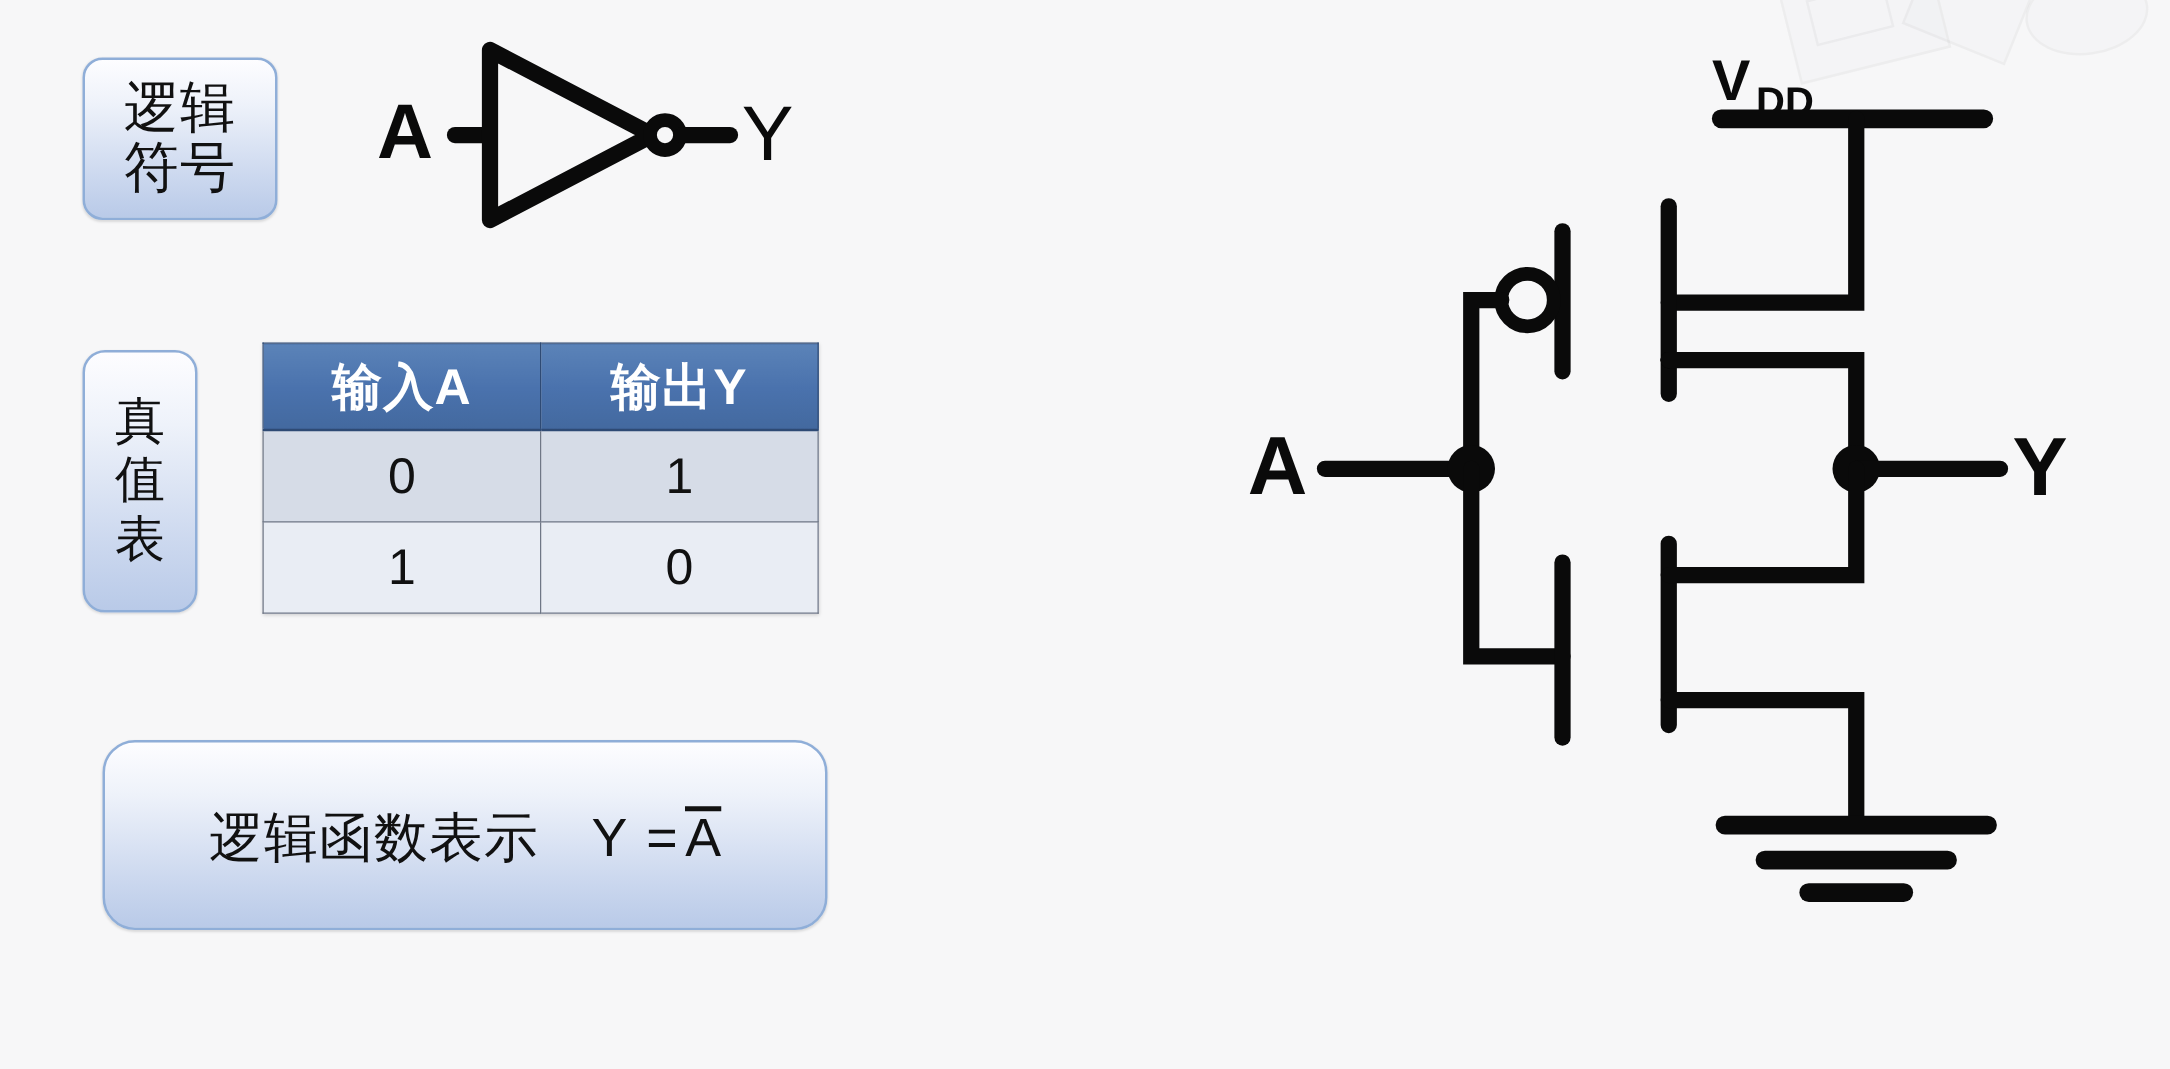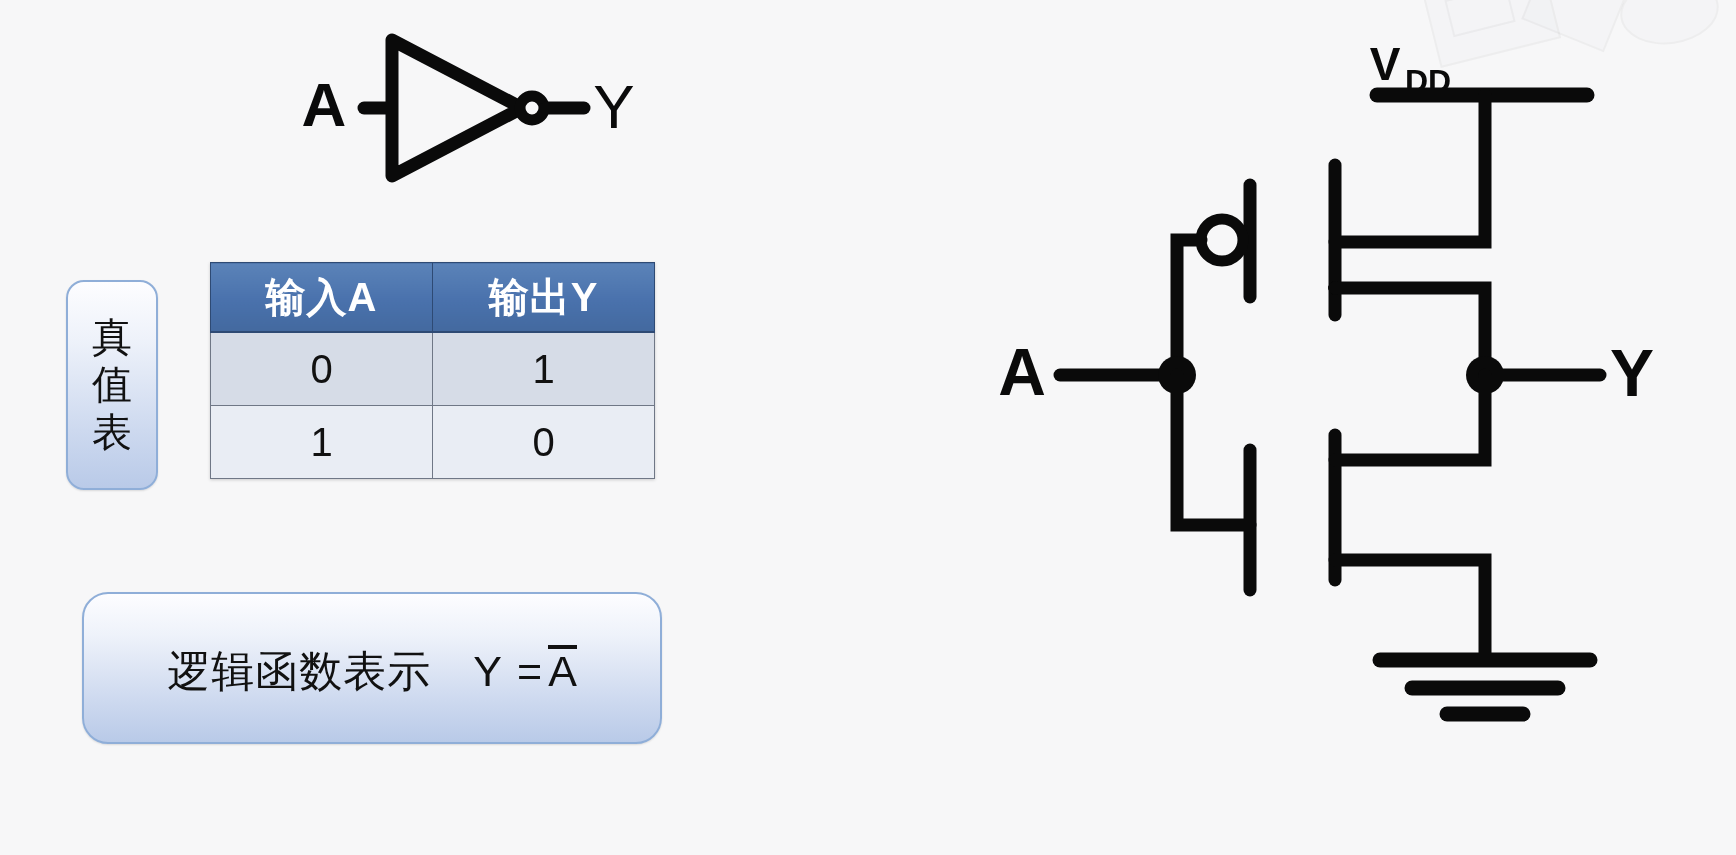--- a/index.html
+++ b/index.html
@@ -97,21 +97,21 @@
     background: linear-gradient(to bottom, #ffffff 0%, #f4f1f8 30%, #e3dced 72%, #d9d0e8 100%);
     border: 2px solid #a294bd;
   }
 
   
   #logic-symbol-svg { position: absolute; left: 296px; top: 24px; }
 
   
   #truth-table {
     position: absolute;
-    left: 210px; top: 262px;
+    left: 210px; top: 274px;
     border-collapse: collapse;
     border-spacing: 0;
     box-shadow: 0 1px 3px rgba(0,0,0,0.18);
   }
   #truth-table th, #truth-table td {
     width: 221px;
     text-align: center;
     border: 1px solid #6f7786;
     padding: 0;
   }
@@ -145,20 +145,26 @@
 </head>
 <body>
 
 <div id="page">
 
   <div class="watermark wm1"></div>
   <div class="watermark wm4"></div>
   <div class="watermark wm2"></div>
   <div class="watermark wm3"></div>
 
+  <div class="chip" id="chip-logic-symbol">
+    <span class="chip-lines">
+      <span>逻辑</span><br>
+      <span>符号</span>
+    </span>
+  </div>
 
   <svg id="logic-symbol-svg" width="360" height="180" viewBox="0 0 360 180">
 
     <text x="28" y="102" font-size="62" font-weight="bold" fill="#0a0a0a" text-anchor="middle" font-family="Liberation Sans, sans-serif">A</text>
 
     <line x1="68" y1="84" x2="98" y2="84" class="wire" stroke-width="11"></line>
 
     <polygon points="96,16 96,152 226,84" fill="#f7f7f8" stroke="#0a0a0a" stroke-width="13" stroke-linejoin="round"></polygon>
 
     <circle cx="236" cy="84" r="12" class="bubble"></circle>

